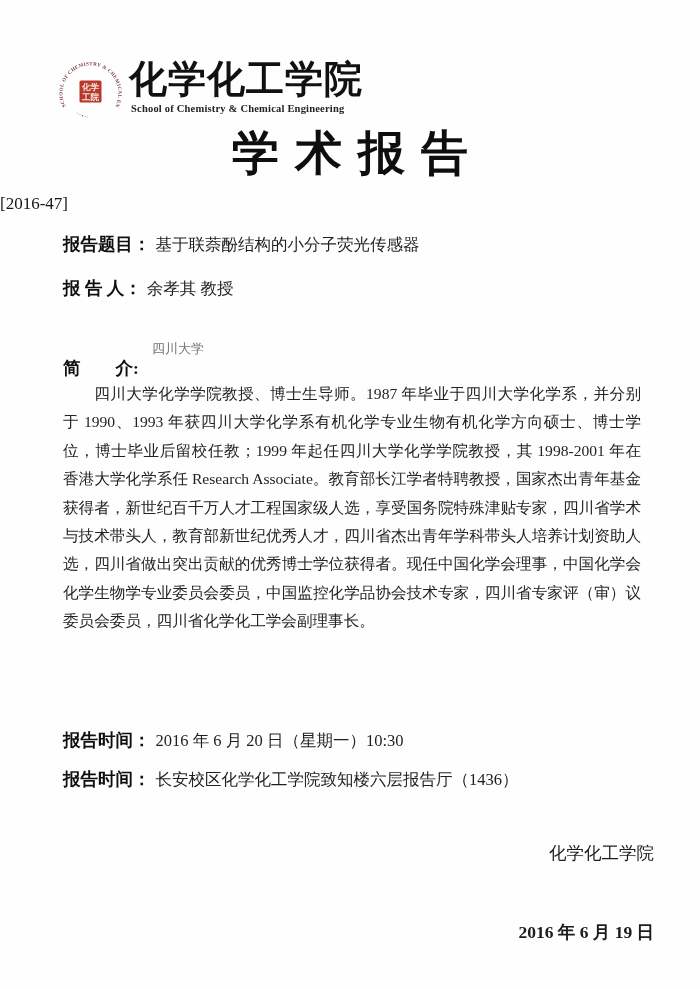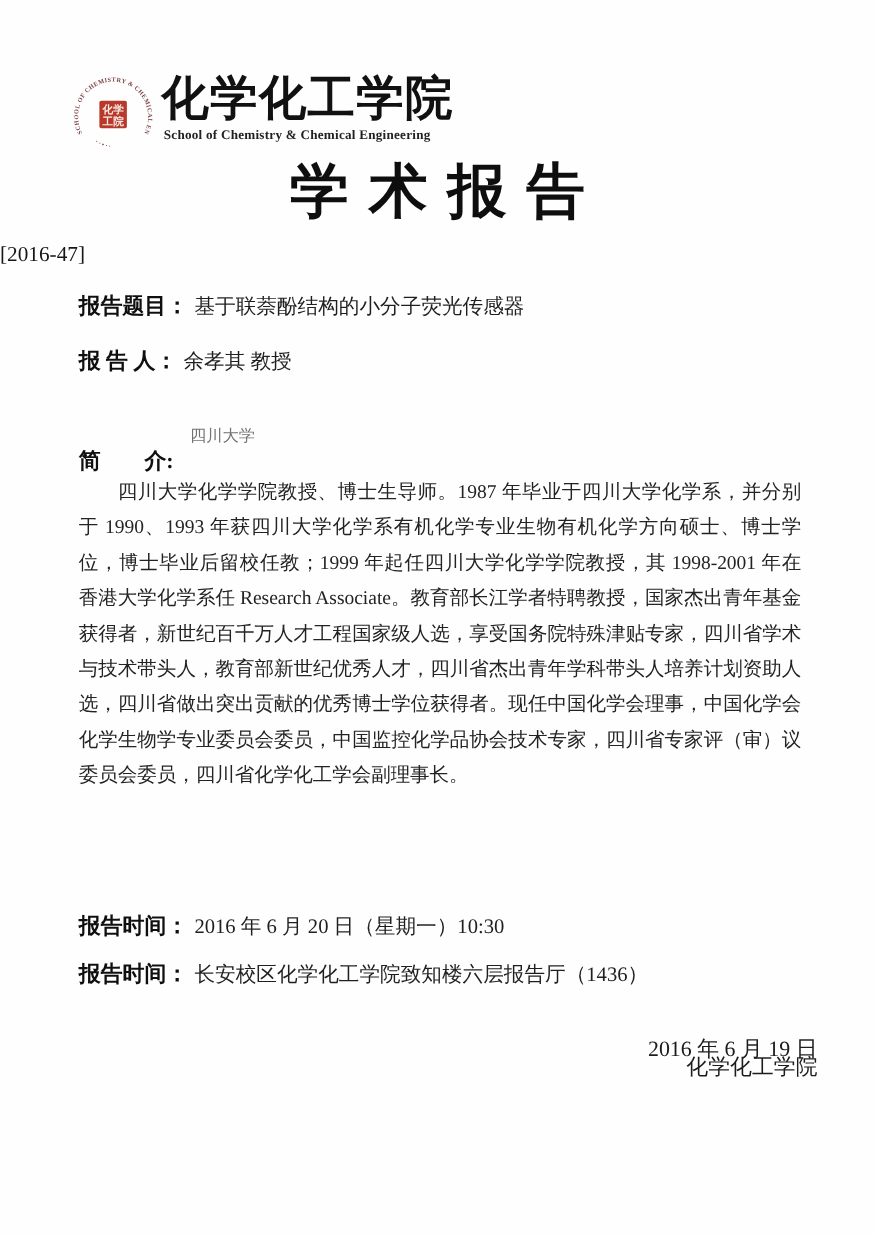--- a/index.html
+++ b/index.html
@@ -112,21 +112,21 @@
   
   .signature {
     position: absolute;
     right: 46px;
     text-align: right;
     font-size: 17.5px;
     color: #1c1c1c;
     white-space: nowrap;
   }
   .sig-org  { top: 841px; }
-  .sig-date { top: 827px; }
+  .sig-date { top: 920px; font-weight: bold; }
 </style>
 </head>
 <body>
 
 <div class="page">
 
   <div class="logo">
     <svg class="seal-svg" viewBox="0 0 69 69" aria-hidden="true">
       <defs>
         <path id="ringTopArc" d="M 9.8,48.5 A 28,28 0 1 1 59.2,48.5" fill="none"></path>

